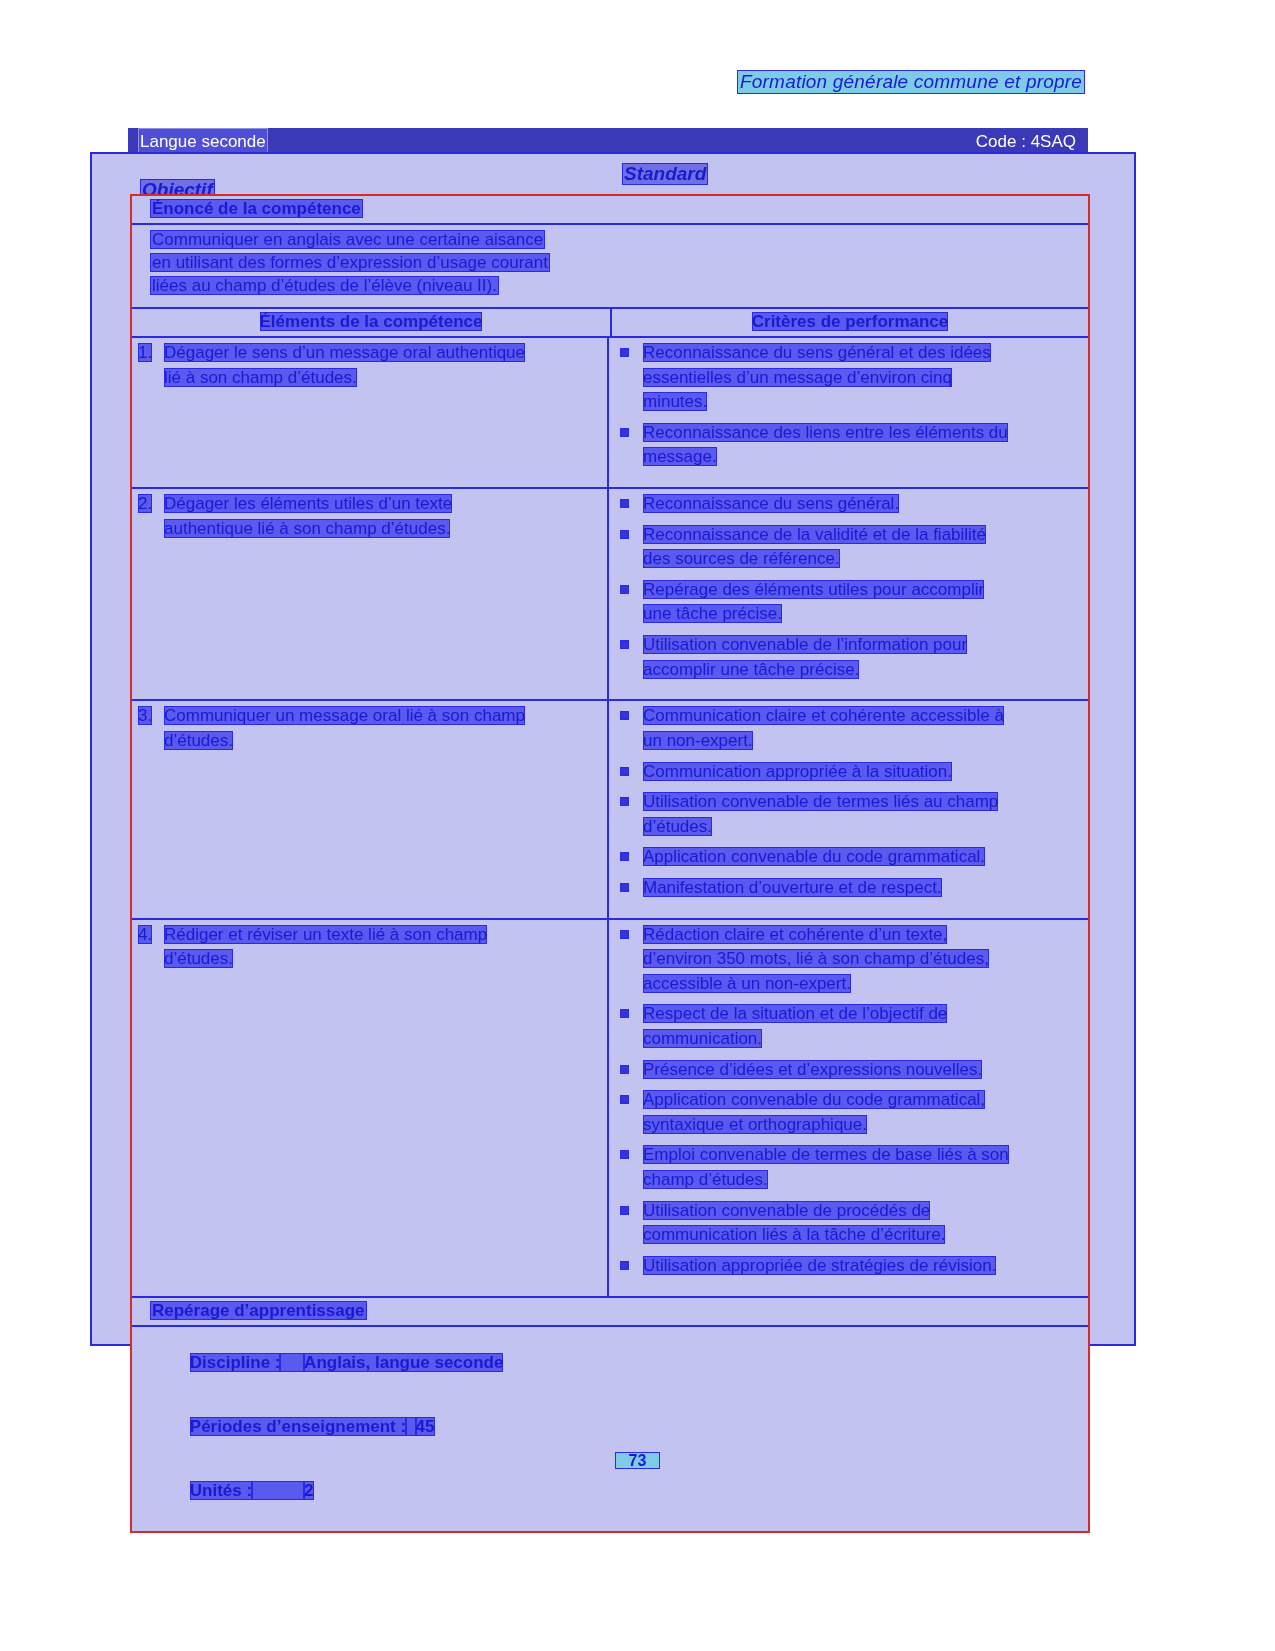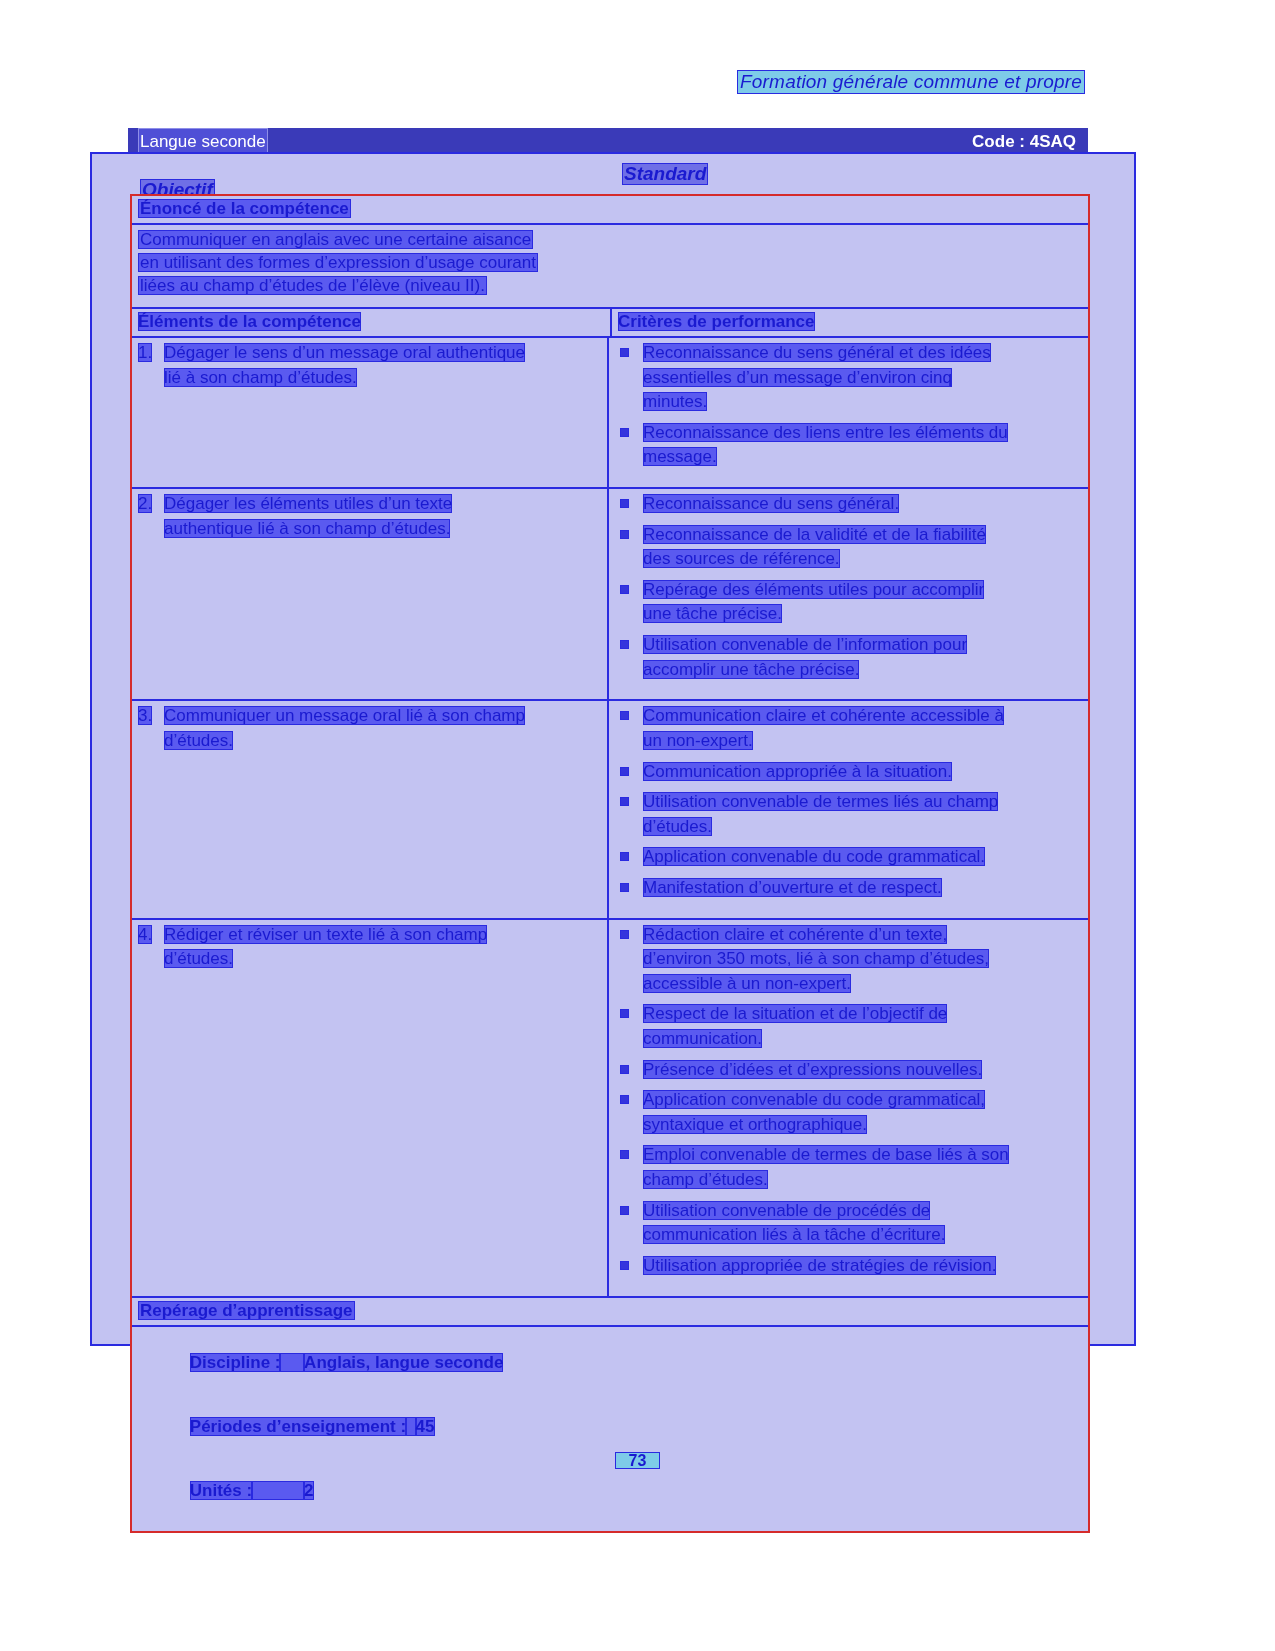--- a/index.html
+++ b/index.html
@@ -56,21 +56,21 @@
     background: #3a3ab8;
     color: #ffffff;
     font-size: 17px;
     display: flex;
     align-items: center;
     justify-content: space-between;
     padding: 0 10px;
     box-sizing: border-box;
   }
   .title-bar .left  { background: #4f4fd6; box-shadow: 0 0 0 1px #8f8fe8 inset; padding: 4px 2px;}
-  .title-bar .right { padding: 0 2px; font-weight: bold; }
+  .title-bar .right { padding: 0 2px; }
 
   
   .outer-block {
     position: absolute;
     left: 90px;
     top: 152px;
     width: 1046px;
     height: 1194px;
     background: #c3c3f2;
     border: 2px solid #2a2ae0;
@@ -118,33 +118,33 @@
   }
   .row:last-child { border-bottom: none; }
 
   .band {
     border-bottom: 2px solid #2a2ae0;
     padding: 3px 6px 4px 6px;
     font-size: 17px;
     font-weight: bold;
     color: #1a1ad0;
   }
-  .band span.sel { padding: 0 2px; }
+  .band span.sel { padding: 0 2px; margin-left: 12px; }
 
   .cell {
     padding: 4px 6px 10px 6px;
     font-size: 17px;
     line-height: 1.33;
     color: #1a1ad0;
     box-sizing: border-box;
   }
   .cell-left  { width: 480px; border-right: 2px solid #2a2ae0; }
   .cell-right { width: 476px; margin-left: 6px; }
 
-  .hdr-row { display: flex; border-bottom: 2px solid #2a2ae0; }
+  .hdr-row { display: flex; border-bottom: 2px solid #2a2ae0; text-align: center; }
   .hdr-left, .hdr-right {
     font-size: 17px;
     font-weight: bold;
     color: #1a1ad0;
     padding: 3px 6px 4px 6px;
     box-sizing: border-box;
   }
   .hdr-left { width: 480px; border-right: 2px solid #2a2ae0; }
   .hdr-right { width: 476px; }
 

